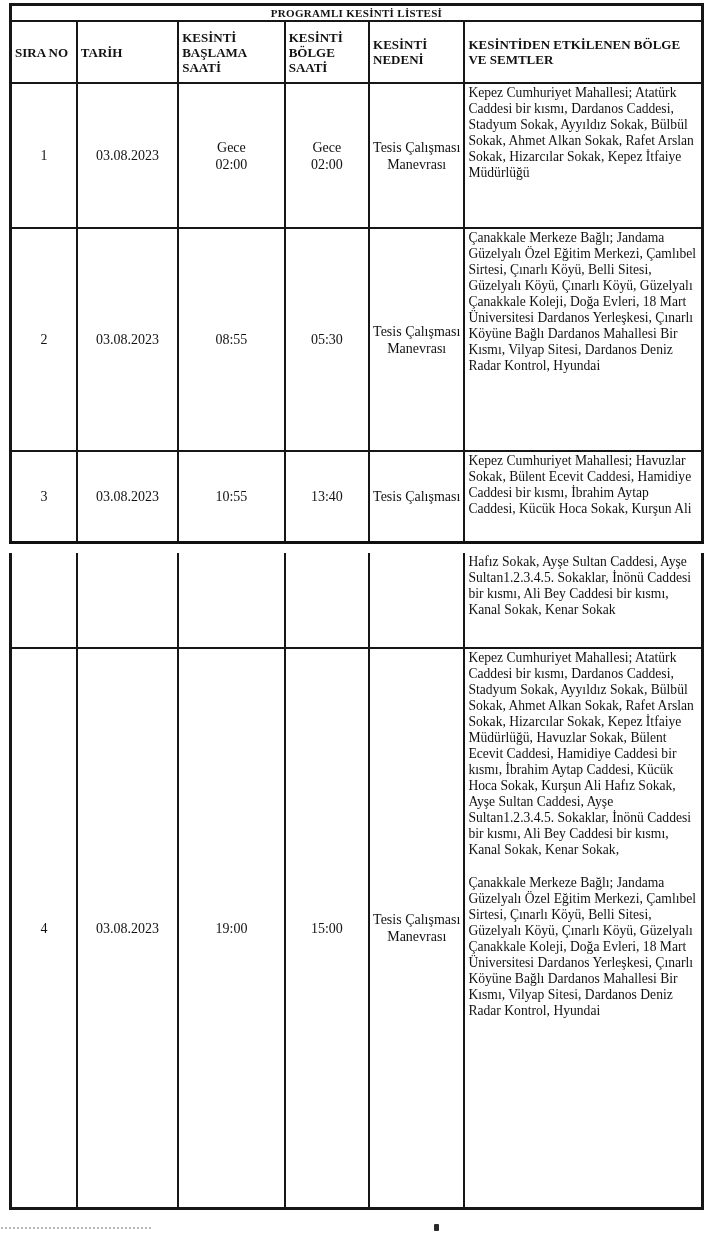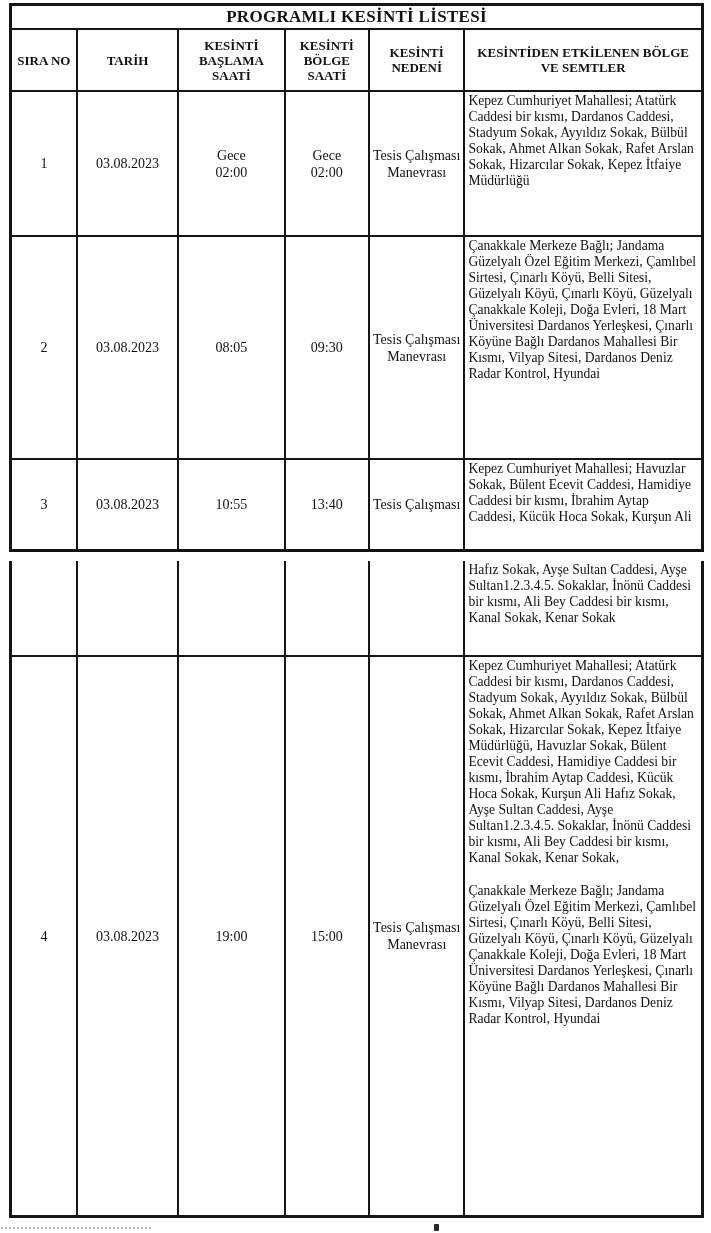--- a/index.html
+++ b/index.html
@@ -40,28 +40,28 @@
   table.sec2 {
     border: 3px solid #161616;
     border-top: none;
   }
   table.sec2 tr.first td {
     border-top: none;
   }
   .title-cell {
     font-weight: bold;
     text-align: center;
-    font-size: 17px;
+    font-size: 11px;
     letter-spacing: 0.3px;
     padding: 1px 2px 2px 2px;
     border-bottom: 2px solid #161616;
   }
   td.head {
     font-weight: bold;
-    text-align: center;
+    text-align: left;
     vertical-align: middle;
     font-size: 13px;
     line-height: 15px;
     height: 58px;
     padding: 3px 2px;
     border-bottom: 3px solid #101010;
   }
   td.c {
     text-align: center;
     vertical-align: middle;
@@ -141,22 +141,22 @@
       <td class="c">Gece
 02:00</td>
       <td class="c">Tesis Çalışması Manevrası</td>
       <td class="bolge">
             <div class="para">Kepez Cumhuriyet Mahallesi; Atatürk Caddesi bir kısmı, Dardanos Caddesi, Stadyum Sokak, Ayyıldız Sokak, Bülbül Sokak, Ahmet Alkan Sokak, Rafet Arslan Sokak, Hizarcılar Sokak, Kepez İtfaiye Müdürlüğü</div>
           </td>
     </tr>
     <tr class="r2">
       <td class="c">2</td>
       <td class="c">03.08.2023</td>
-      <td class="c">08:05</td>
-      <td class="c">09:30</td>
+      <td class="c">08:55</td>
+      <td class="c">05:30</td>
       <td class="c">Tesis Çalışması Manevrası</td>
       <td class="bolge">
             <div class="para">Çanakkale Merkeze Bağlı; Jandama Güzelyalı Özel Eğitim Merkezi, Çamlıbel Sirtesi, Çınarlı Köyü, Belli Sitesi, Güzelyalı Köyü, Çınarlı Köyü, Güzelyalı Çanakkale Koleji, Doğa Evleri, 18 Mart Üniversitesi Dardanos Yerleşkesi, Çınarlı Köyüne Bağlı Dardanos Mahallesi Bir Kısmı, Vilyap Sitesi, Dardanos Deniz Radar Kontrol, Hyundai</div>
           </td>
     </tr>
     <tr class="r3">
       <td class="c">3</td>
       <td class="c">03.08.2023</td>
       <td class="c">10:55</td>
       <td class="c">13:40</td>

